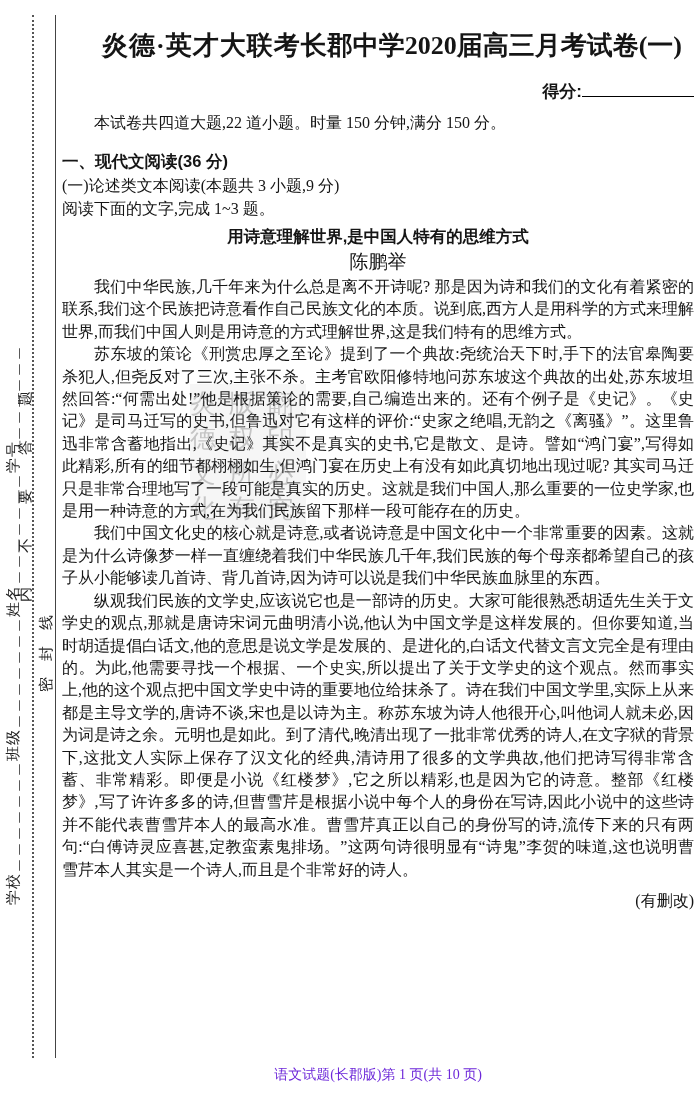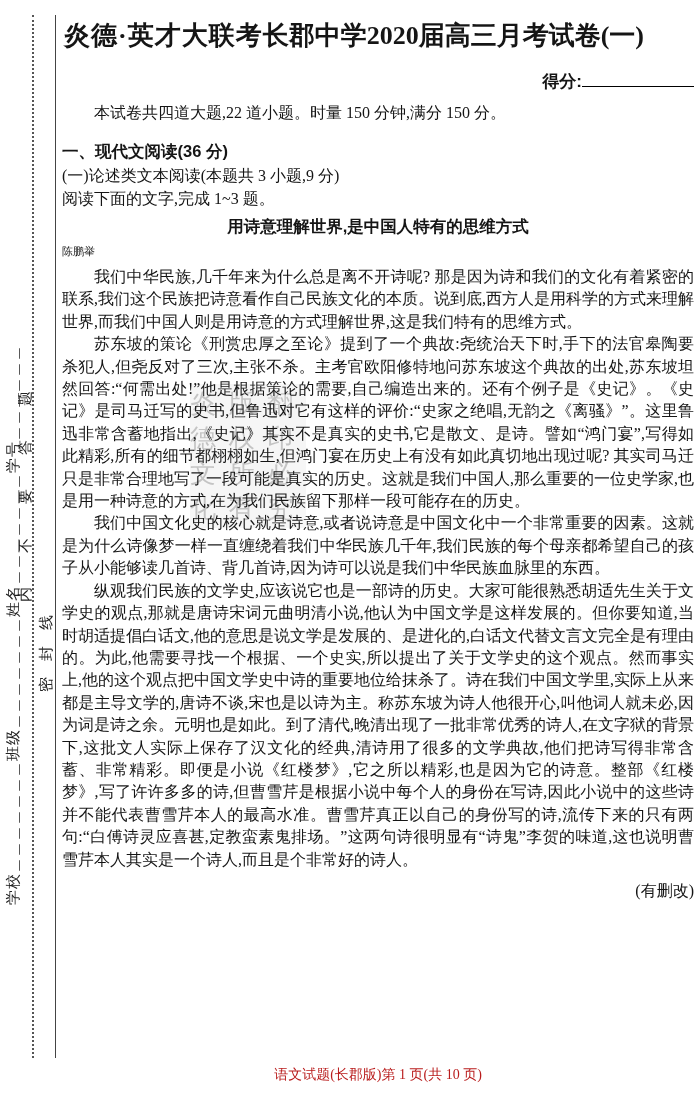--- a/index.html
+++ b/index.html
@@ -30,21 +30,21 @@
     background:rgba(0,0,0,0.035);z-index:1;
     display:flex;flex-direction:row;justify-content:space-evenly;align-items:center;
   }
   .watermark div{
     font-size:26px;color:rgba(70,70,70,0.28);letter-spacing:2px;
     font-family:"Liberation Serif","DejaVu Serif",serif;
   }
   
   .content{position:absolute;left:62px;top:16px;width:632px;z-index:2;}
   .exam-header{
-    text-align:left;font-size:26px;font-weight:bold;margin:2px;line-height:36px;
+    text-align:right;font-size:26px;font-weight:bold;margin:12px;line-height:36px;
     white-space:nowrap;
   }
   .exam-header .brand{font-weight:900;letter-spacing:1px;}
   .subject-title{
     text-align:center;font-size:29px;font-weight:bold;margin-top:16px;line-height:36px;
     font-family:"Liberation Sans","DejaVu Sans",sans-serif;
   }
   .score-row{
     text-align:right;margin-top:16px;font-size:17px;font-weight:bold;height:24px;
     font-family:"Liberation Sans","DejaVu Sans",sans-serif;
@@ -57,29 +57,29 @@
   .sec-heading{
     font-size:16.5px;font-weight:bold;margin-top:9px;line-height:23px;
     font-family:"Liberation Sans","DejaVu Sans",sans-serif;
   }
   .sub-heading{font-size:16px;margin-top:2px;line-height:22px;}
   .read-instruction{font-size:16px;margin-top:1px;line-height:22px;}
   .article-title{
     text-align:center;font-weight:bold;font-size:16.5px;margin-top:5px;line-height:23px;
     font-family:"Liberation Sans","DejaVu Sans",sans-serif;
   }
-  .article-author{font-size:11px;margin-top:3px;line-height:21px;}
+  .article-author{text-align:center;font-size:19px;margin-top:3px;line-height:21px;}
   .article-body{margin-top:4px;}
   .body-par{
     font-size:16px;line-height:22.4px;text-align:justify;text-indent:2em;margin:0;
   }
   .edit-note{text-align:right;font-size:16px;margin-top:9px;line-height:22px;}
   .page-footer{
     position:absolute;left:62px;width:632px;top:1066px;text-align:center;
-    font-size:14px;color:#b91c1c;z-index:2;
+    font-size:14px;color:#6d28d9;z-index:2;
   }
 </style>
 </head>
 <body>
 
 <div class="seal-line-dotted"></div>
 <div class="seal-line-solid"></div>
 <div class="rot rot-fields">学校＿＿＿＿＿＿＿班级＿＿＿＿＿＿＿姓名＿＿＿＿＿＿＿学号＿＿＿＿＿＿</div>
 <div class="rot rot-seal-instruction">内不要答题</div>
 <div class="rot rot-seal-label">密封线</div>

